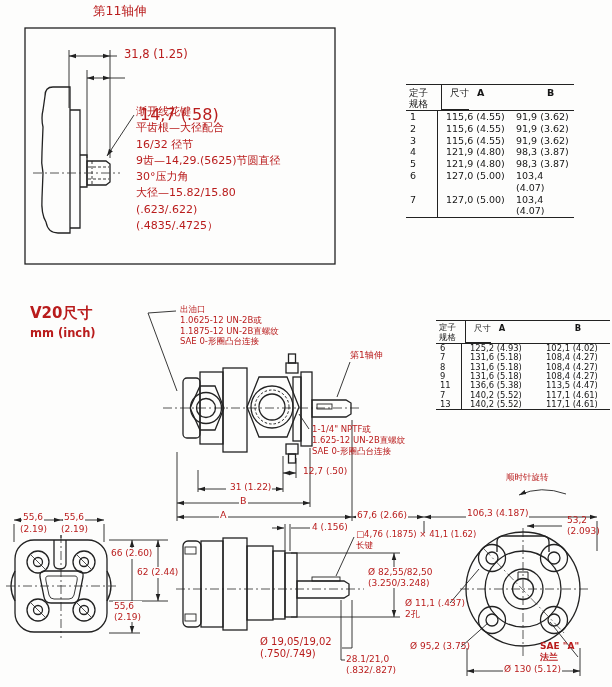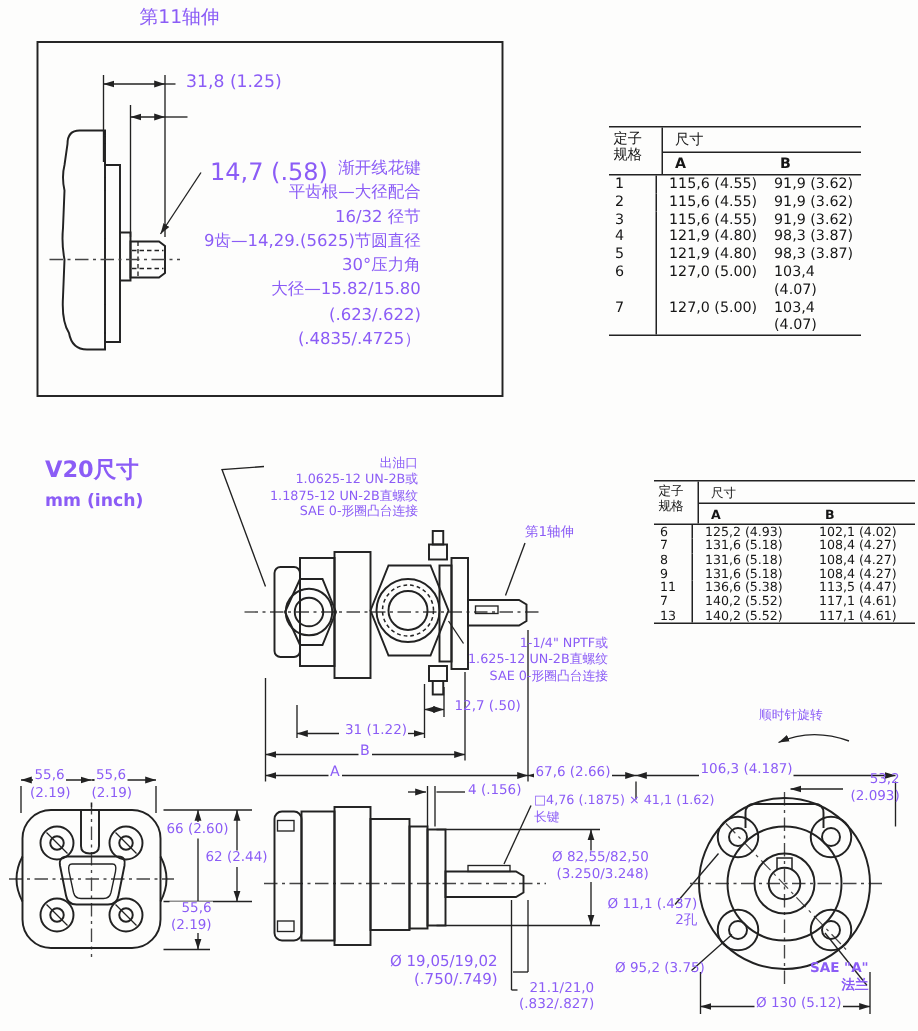--- a/index.html
+++ b/index.html
@@ -1,28 +1,28 @@
 <!DOCTYPE html>
 <html><head>
 <meta charset="utf-8">
 <style>
   html,body{margin:0;padding:0;background:#ffffff;}
   #page{position:relative;width:612px;height:687px;background:#fdfdfc;overflow:hidden;
         font-family:"DejaVu Sans",sans-serif;color:#161616;}
   svg{position:absolute;left:0;top:0;}
-  .lbl{position:absolute;white-space:pre-line;line-height:1.18;color:#8b5cf6;text-align:right;}
+  .lbl{position:absolute;white-space:pre-line;line-height:1.18;color:#b91c1c;}
   .wbg{background:#fdfdfc;padding:0 1px;}
   .bold{font-weight:bold;}
   .noteblock div{white-space:nowrap;}
   
   .dtable{position:absolute;border-top:1.4px solid #222;border-bottom:1.4px solid #222;background:#fdfdfc;}
   .thead{display:flex;border-bottom:1.8px solid #222;}
   .spec-h{border-right:1.2px solid #222;padding:2px 0 1px 3px;}
   .spec-h span{display:block;}
-  .dim-h{flex:1;display:flex;flex-direction:column;}
+  .dim-h{flex:1;display:flex;flex-direction:row;}
   .dim-t{border-bottom:1px solid #222;padding:2px 0 1px 8px;}
   .ab{display:flex;font-weight:bold;padding:2px 0 1px 0;}
   .trow{display:flex;}
   .cs{border-right:1.2px solid #222;padding-left:4px;box-sizing:border-box;}
   .ca{padding-left:8px;box-sizing:border-box;}
   .cb{flex:1;padding-left:2px;}
   .t1{left:406px;top:84px;width:168px;font-size:9.5px;}
   .t1 .spec-h{width:32px;line-height:11px;}
   .t1 .cs{width:32px;}
   .t1 .ca{width:76px;}
@@ -347,21 +347,21 @@
 
 <div class="lbl" style="left:312px;top:522px;font-size:9px;">4 (.156)</div>
 <div class="lbl" style="left:356px;top:529px;font-size:8.5px;">□4,76 (.1875) × 41,1 (1.62)</div>
 <div class="lbl" style="left:356px;top:540px;font-size:8.5px;">长键</div>
 <div class="lbl wbg" style="left:367px;top:567px;font-size:9px;">Ø 82,55/82,50
 (3.250/3.248)</div>
 <div class="lbl" style="left:405px;top:598px;font-size:9px;">Ø 11,1 (.437)
 2孔</div>
 <div class="lbl" style="left:260px;top:636px;font-size:10px;">Ø 19,05/19,02
 (.750/.749)</div>
-<div class="lbl" style="left:346px;top:654px;font-size:9px;">21.1/21,0
+<div class="lbl" style="left:346px;top:654px;font-size:9px;">28.1/21,0
 (.832/.827)</div>
 
 <div class="lbl" style="left:410px;top:641px;font-size:9px;">Ø 95,2 (3.75)</div>
 <div class="lbl bold" style="left:540px;top:641px;font-size:9px;">SAE "A"
 法兰</div>
 <div class="lbl wbg" style="left:503px;top:664px;font-size:9px;">Ø 130 (5.12)</div>
 
 </div>
 
 </body></html>

